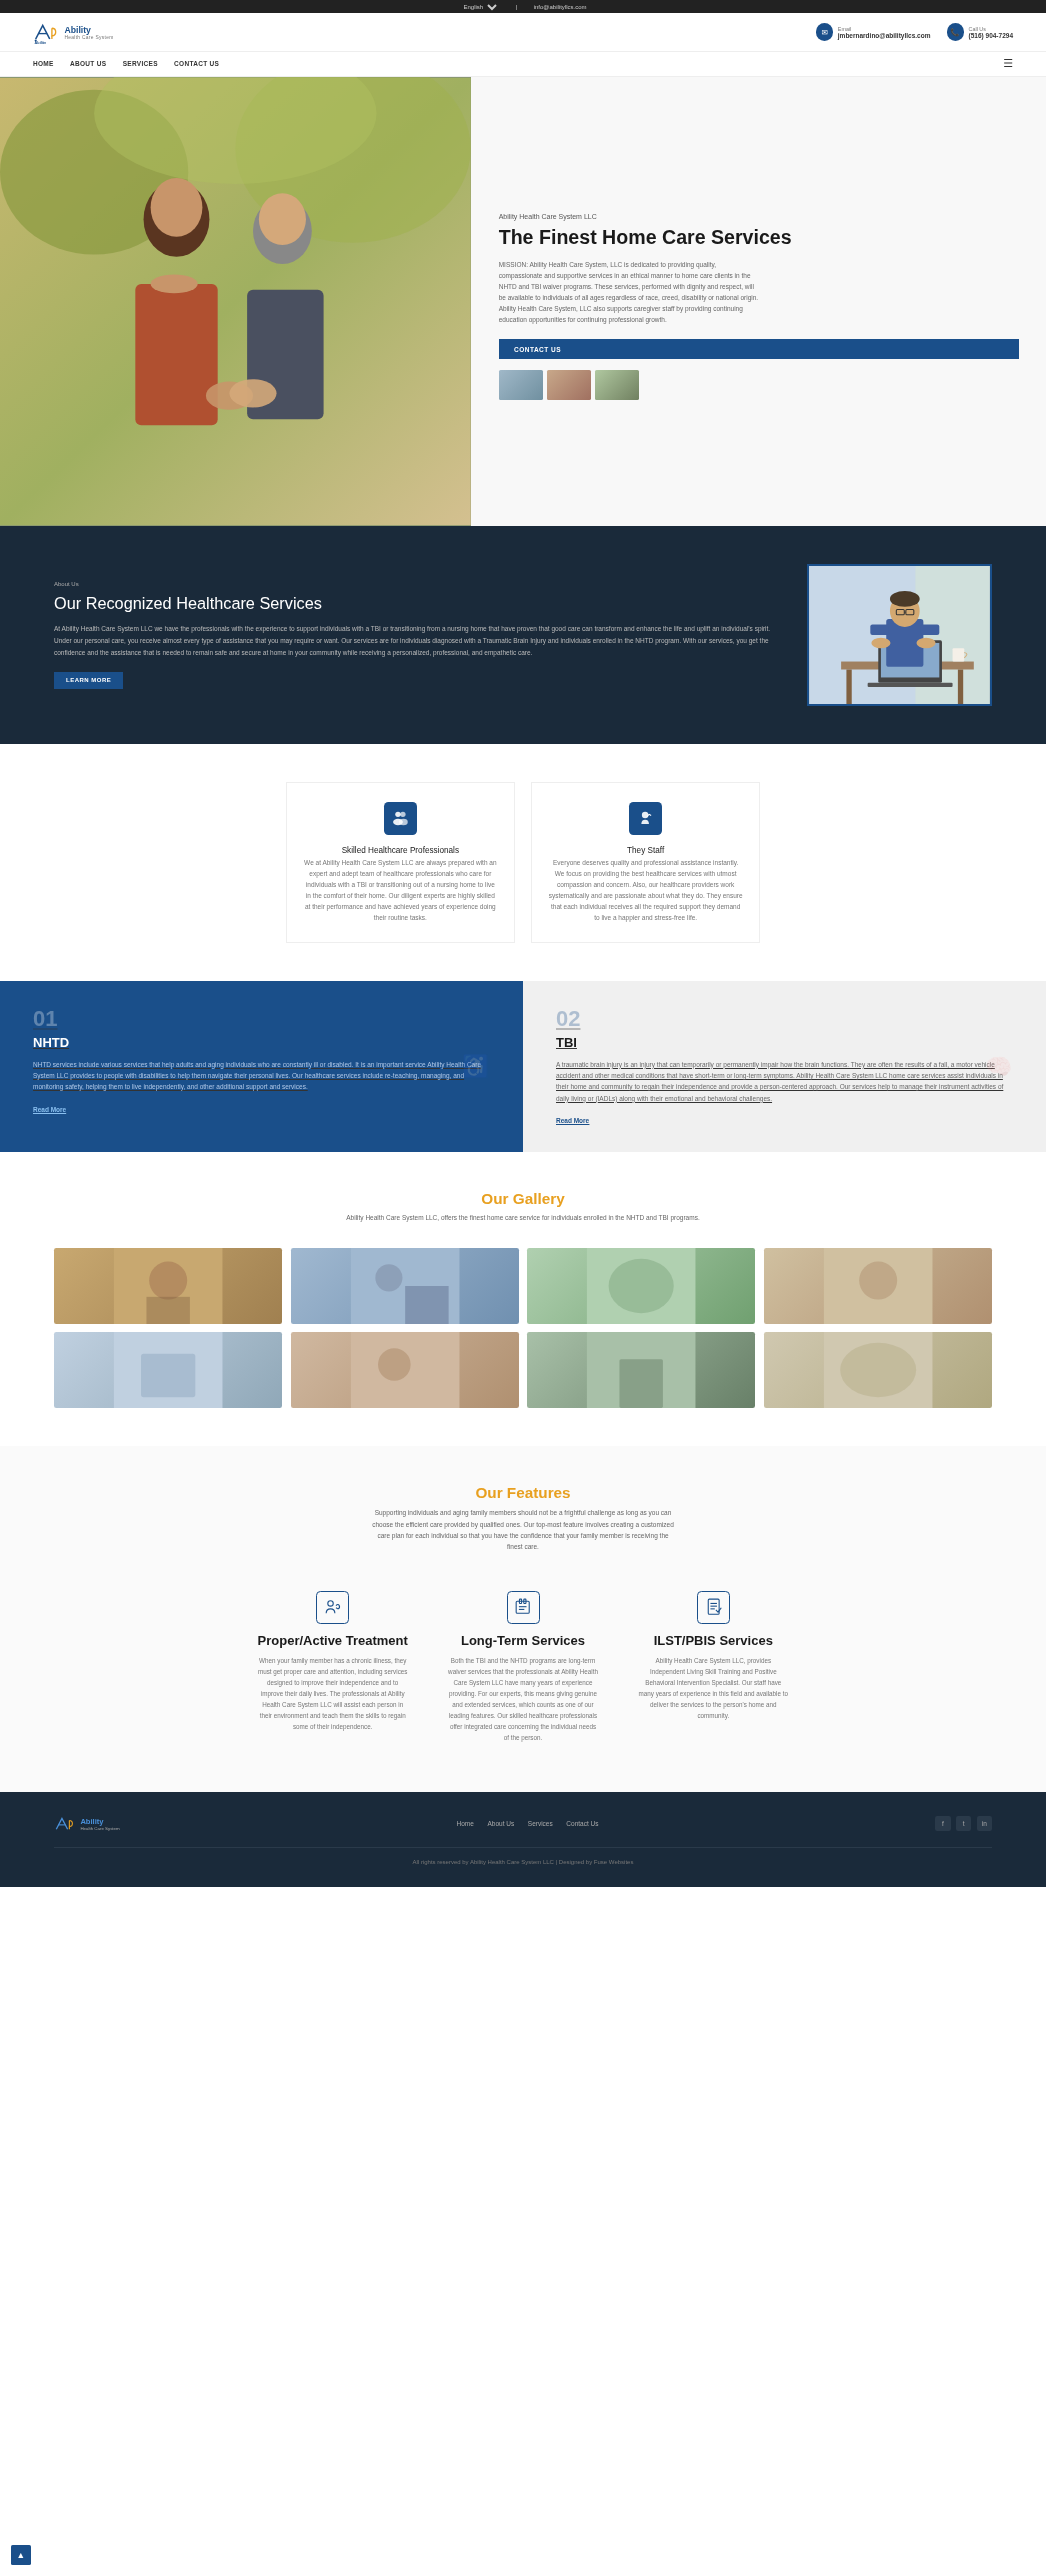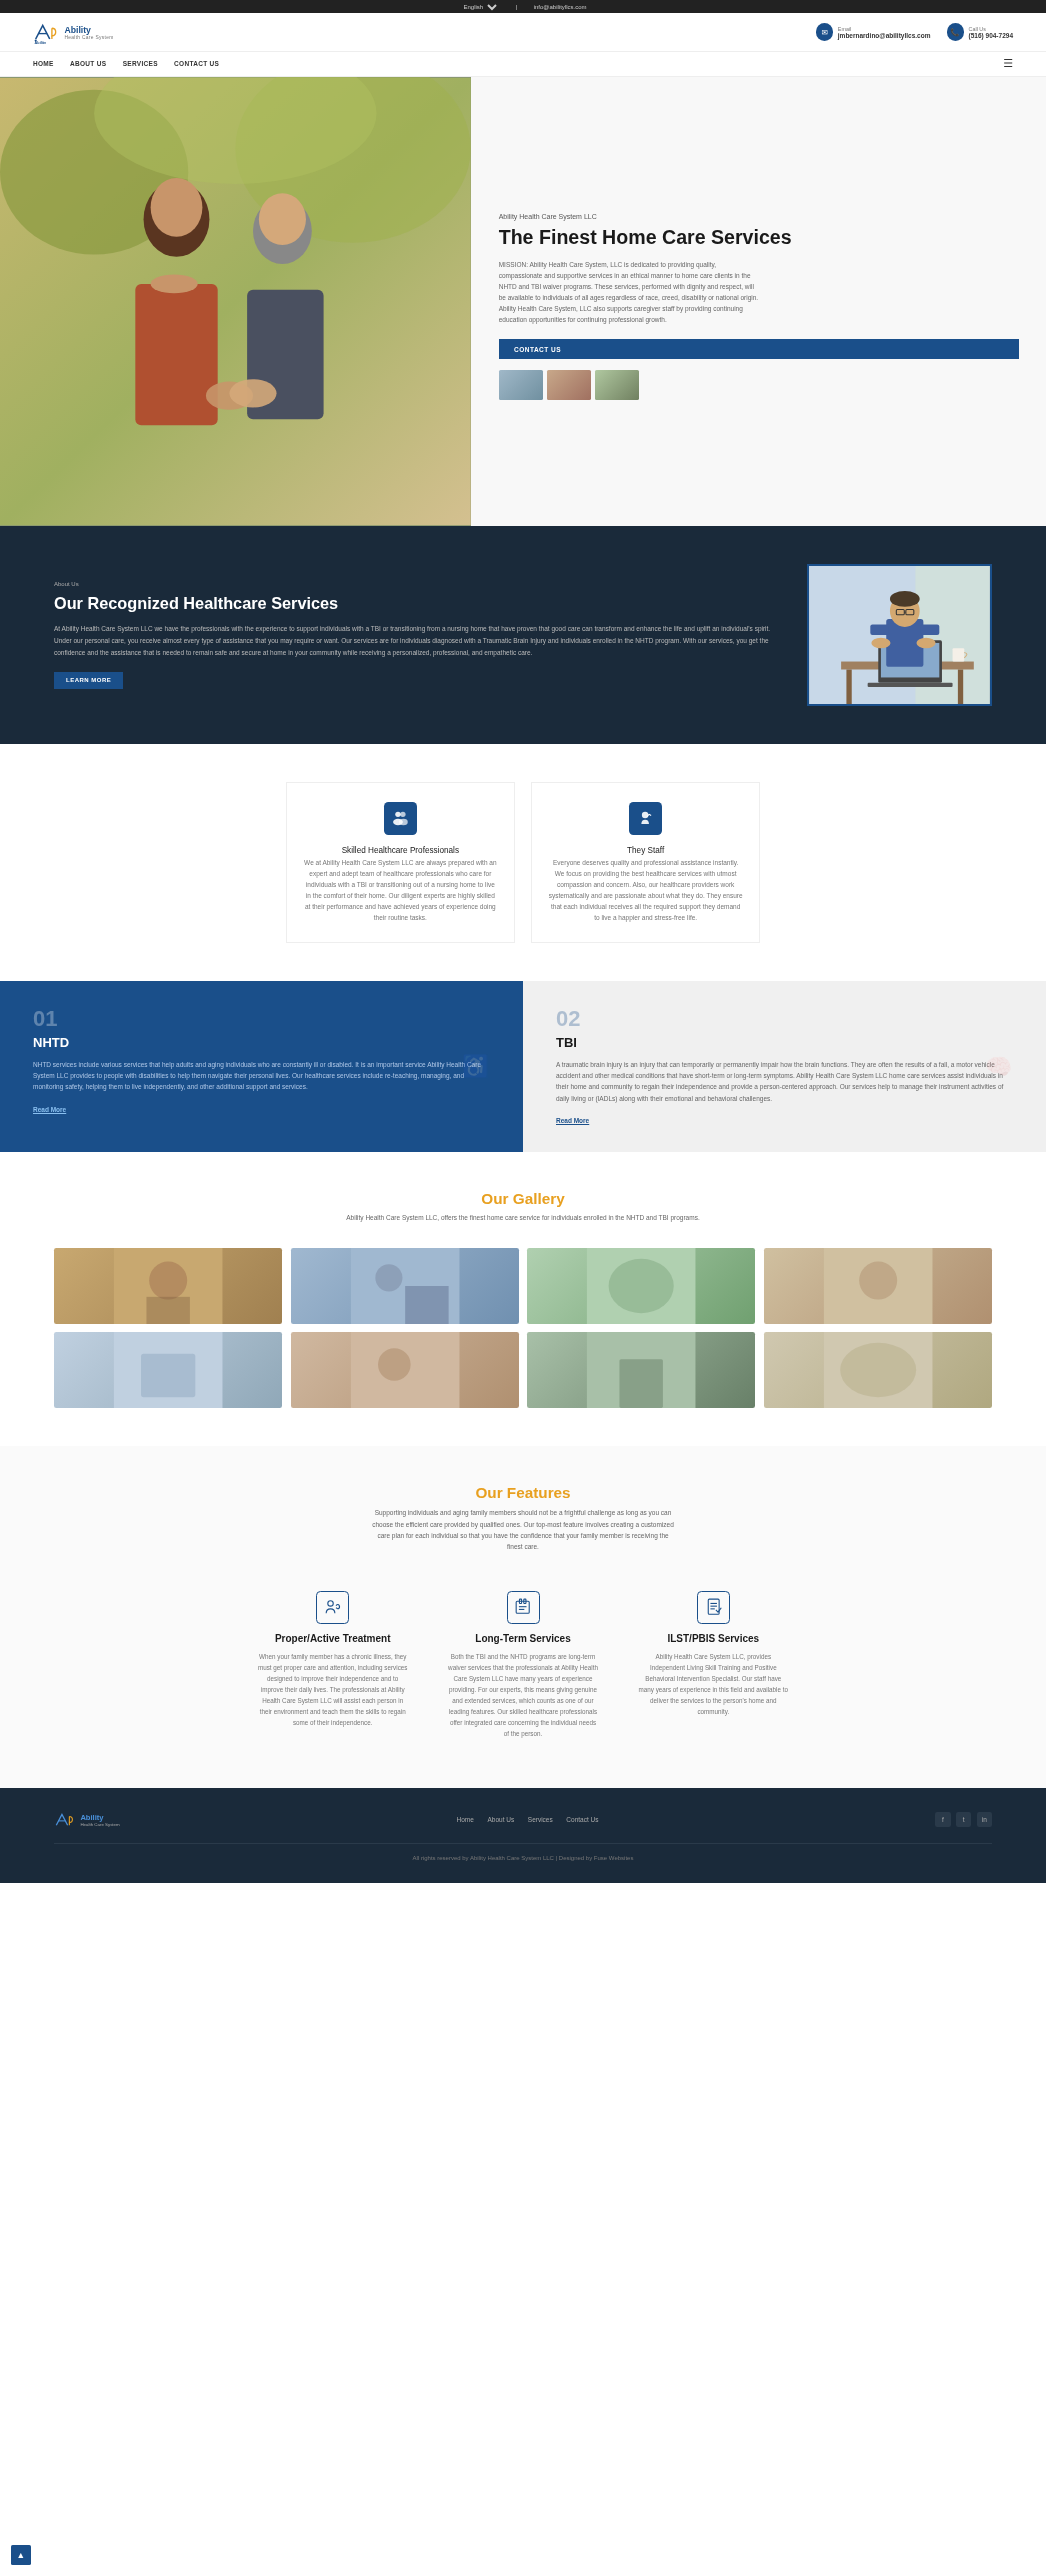--- a/index.html
+++ b/index.html
@@ -113,21 +113,21 @@
     .about-section {
       background: #1a2a3a;
       color: #fff;
       padding: 38px 54px;
       display: flex;
       gap: 33px;
       align-items: center;
     }
     .about-text { flex: 1; }
     .about-label { font-size: 6px; color: #aaa; margin-bottom: 6.5px; text-transform: none; }
-    .about-title { font-size: 16.3px; font-weight: 700; color: #fff; line-height: 1.25; margin-bottom: 9.8px; }
+    .about-title { font-size: 16.3px; font-weight: 400; color: #fff; line-height: 1.25; margin-bottom: 9.8px; }
     .about-desc { font-size: 6.5px; color: #bbb; line-height: 1.8; margin-bottom: 13.6px; }
     .btn-secondary {
       display: inline-block;
       background: #1a4f8a;
       color: #fff;
       padding: 5.4px 12px;
       font-size: 6px;
       font-weight: 700;
       text-transform: uppercase;
       letter-spacing: 0.5px;
@@ -177,20 +177,21 @@
       display: flex; align-items: center; justify-content: center;
       color: #fff; font-size: 13px;
     }
     .service-name { font-size: 8.2px; font-weight: 400; color: #1a1a1a; margin-bottom: 2px; }
     .service-desc { font-size: 6.5px; color: #777; line-height: 1.7; }
 
     
     .programs-section {
       display: flex;
       min-height: 163px;
+      text-decoration: underline;
     }
     .program-card {
       flex: 1;
       padding: 27px 33px;
       position: relative;
     }
     .program-card-1 { background: #1a4f8a; color: #fff; }
     .program-card-2 { background: #f0f0f0; color: #333; }
     .program-num {
       font-size: 22px; font-weight: 700;
@@ -260,21 +261,21 @@
       padding: 11px;
     }
     .feature-icon {
       width: 33px; height: 33px;
       border: 1.1px solid #1a4f8a;
       border-radius: 4.4px;
       margin: 0 auto 9.8px;
       display: flex; align-items: center; justify-content: center;
       font-size: 14px; color: #1a4f8a;
     }
-    .feature-name { font-size: 10px; font-weight: 700; color: #1a1a1a; margin-bottom: 6.5px; }
+    .feature-name { font-size: 13px; font-weight: 700; color: #1a1a1a; margin-bottom: 6.5px; }
     .feature-desc { font-size: 6.3px; color: #777; line-height: 1.75; }
 
     
     .footer {
       background: #1a2a3a;
       padding: 22px 54px;
       color: #aaa;
     }
     .footer-top {
       display: flex;

